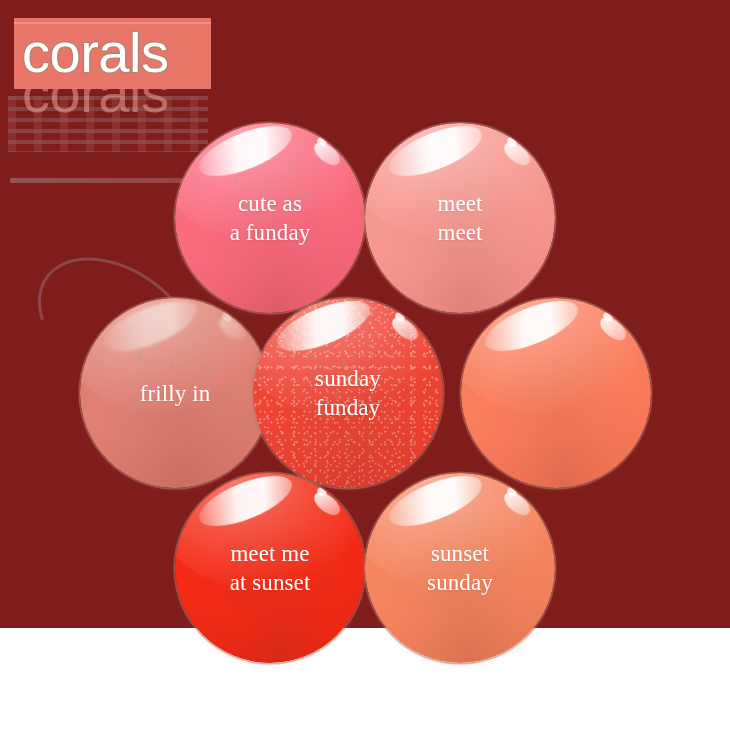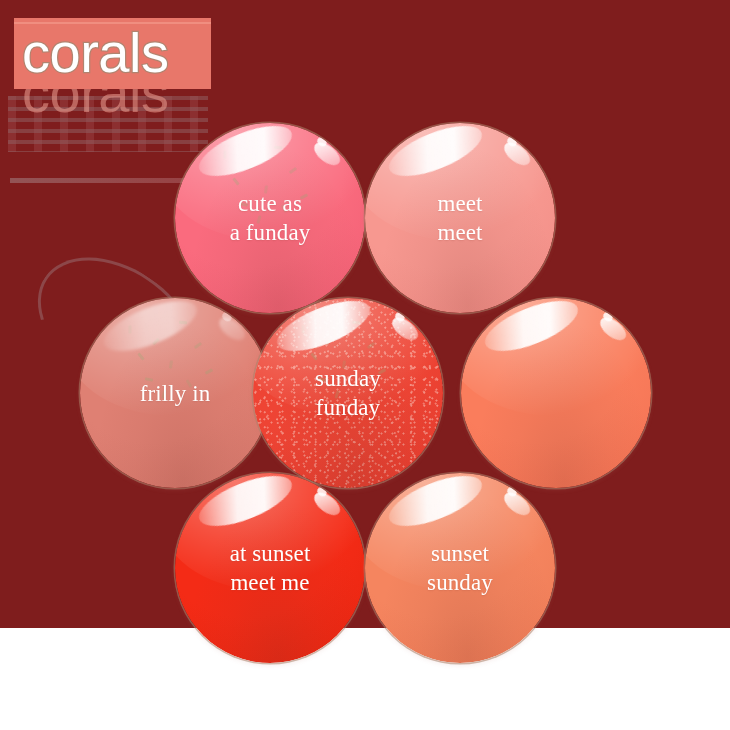--- a/index.html
+++ b/index.html
@@ -372,22 +372,22 @@
         <div class="gloss-tick"></div>
       </div>
       <div class="swatch" style="left: 175px; top: 473px; width: 190px; height: 190px;">
         <div class="body" style="background: radial-gradient(circle at 38% 26%, rgb(244, 43, 22) 0%, rgb(244, 43, 22) 52%, rgb(230, 37, 16) 100%);"></div>
         <div class="sheen"></div>
         <div class="shade"></div>
         <div class="gloss-main"></div>
         <div class="gloss-dot"></div>
         <div class="gloss-tick"></div>
         <div class="label">
+          <div>meet me</div>
           <div>at sunset</div>
-          <div>meet me</div>
         </div>
       </div>
       <div class="swatch" style="left: 365px; top: 473px; width: 190px; height: 190px;">
         <div class="body" style="background: radial-gradient(circle at 38% 26%, rgb(245, 133, 95) 0%, rgb(245, 133, 95) 52%, rgb(237, 122, 85) 100%);"></div>
         <div class="sheen"></div>
         <div class="shade"></div>
         <div class="gloss-main"></div>
         <div class="gloss-dot"></div>
         <div class="gloss-tick"></div>
         <div class="label">

